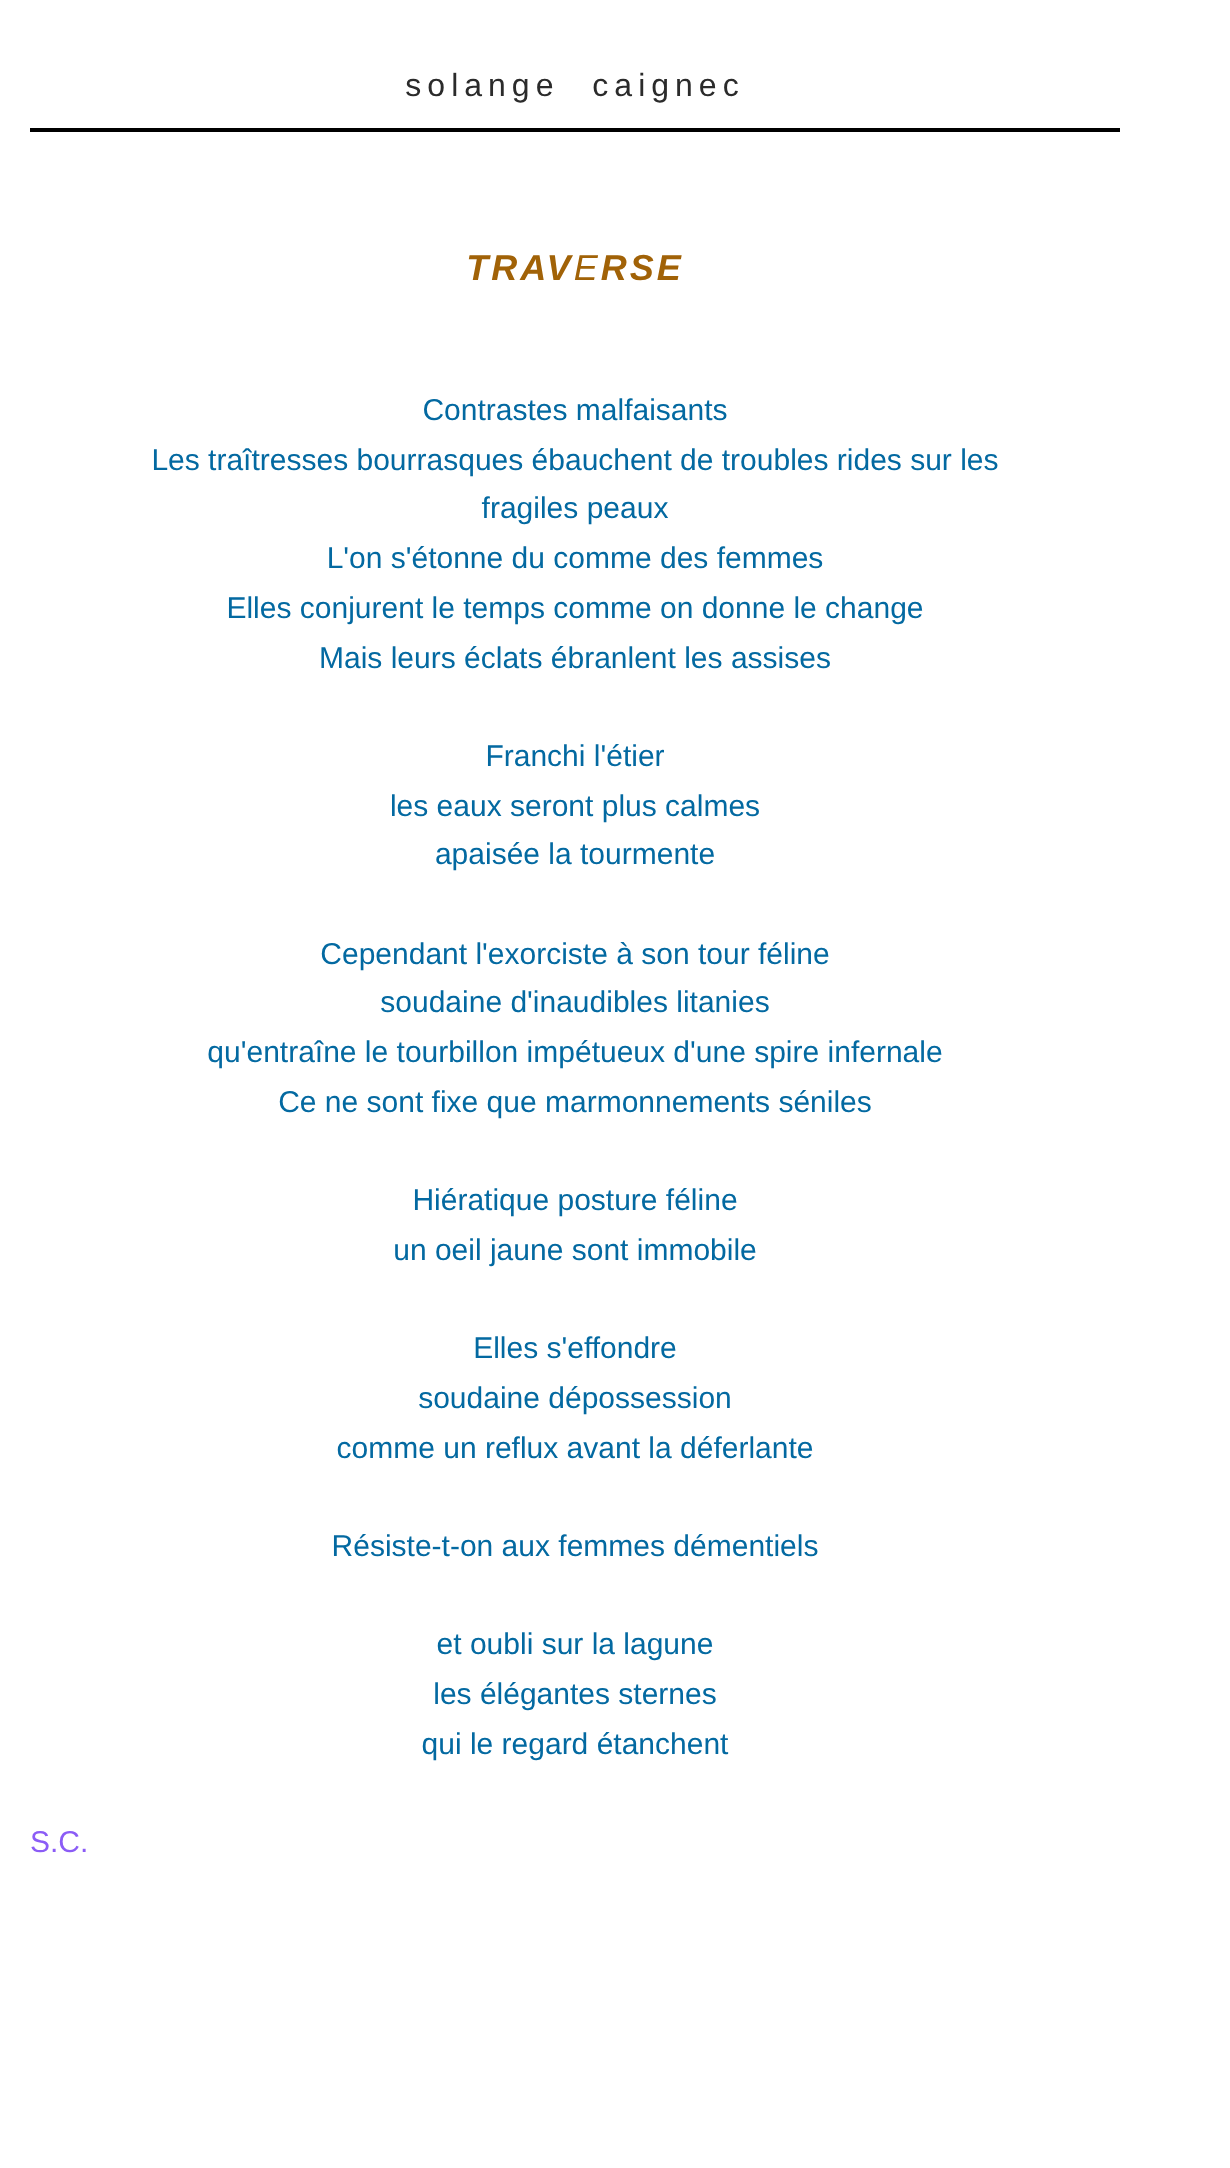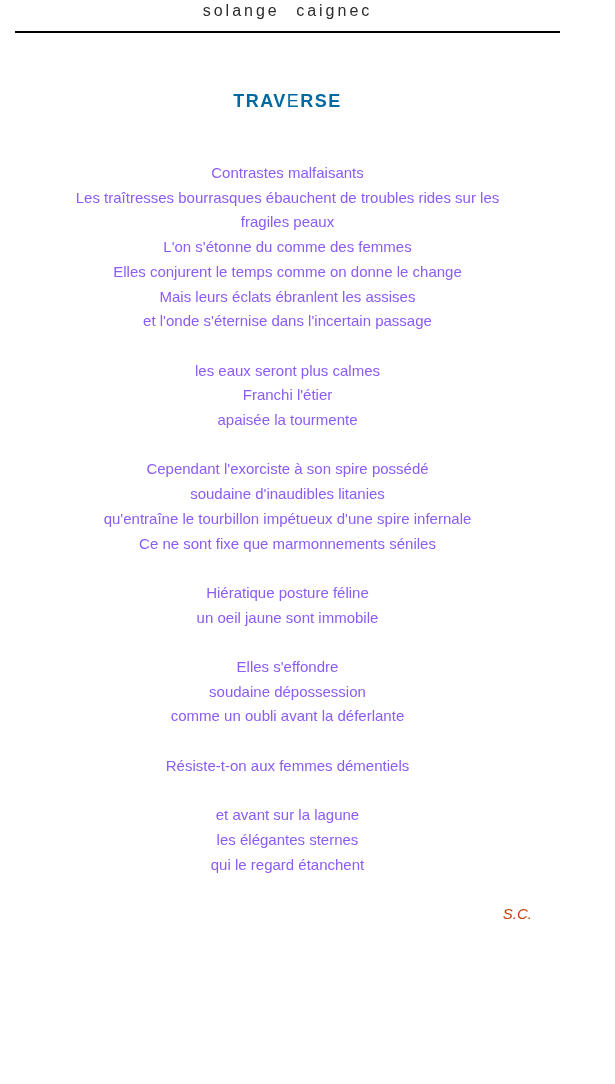--- a/index.html
+++ b/index.html
@@ -15,65 +15,66 @@
     overflow: hidden;
   }
   .page {
     box-sizing: border-box;
     width: 615px;
     height: 1084px;
     padding: 0 55px 0 15px; 
     background: #ffffff;
   }
   .author {
+    padding-top: 33px;
     line-height: 21px;
     text-align: center;
     font-size: 16px;
     letter-spacing: 3px;
     word-spacing: 9px;
     color: #2b2b2b;
   }
   .rule {
     margin-top: 10px;
     border-bottom: 2px solid #000000;
     height: 0;
   }
   .title {
     margin: 57px 0 0 0;
     line-height: 22px;
     text-align: center;
     font-size: 18px;
     font-weight: 700;
     letter-spacing: 1.5px;
-    color: #0369a1;
+    color: #a16207;
+    font-style: italic;
   }
   .title .seg-light {
     font-weight: 400;
   }
   .poem {
     margin-top: 49px;
     font-size: 15px;
     line-height: 24.7px;
     text-align: center;
-    color: #8b5cf6;
+    color: #0369a1;
   }
   .stanza {
     margin: 0 0 24.7px 0;
   }
   .line {
     margin: 0;
     padding: 0;
   }
   .signature {
-    text-align: right;
+    text-align: left;
     padding-right: 28px;
     font-size: 15px;
-    font-style: italic;
     line-height: 24.7px;
-    color: #c2410c;
+    color: #8b5cf6;
   }
 </style>
 </head>
 <body>
 
 <div class="page">
 
   <header>
     <div class="author">solange caignec</div>
     <div class="rule"></div>
@@ -82,47 +83,46 @@
   <h1 class="title"><span>TRAV</span><span class="seg-light">E</span><span>RSE</span></h1>
 
   <main class="poem">
       <div class="stanza">
         <p class="line">Contrastes malfaisants</p>
         <p class="line">Les traîtresses bourrasques ébauchent de troubles rides sur les</p>
         <p class="line">fragiles peaux</p>
         <p class="line">L'on s'étonne du comme des femmes</p>
         <p class="line">Elles conjurent le temps comme on donne le change</p>
         <p class="line">Mais leurs éclats ébranlent les assises</p>
-        <p class="line">et l'onde s'éternise dans l'incertain passage</p>
       </div>
       <div class="stanza">
+        <p class="line">Franchi l'étier</p>
         <p class="line">les eaux seront plus calmes</p>
-        <p class="line">Franchi l'étier</p>
         <p class="line">apaisée la tourmente</p>
       </div>
       <div class="stanza">
-        <p class="line">Cependant l'exorciste à son spire possédé</p>
+        <p class="line">Cependant l'exorciste à son tour féline</p>
         <p class="line">soudaine d'inaudibles litanies</p>
         <p class="line">qu'entraîne le tourbillon impétueux d'une spire infernale</p>
         <p class="line">Ce ne sont fixe que marmonnements séniles</p>
       </div>
       <div class="stanza">
         <p class="line">Hiératique posture féline</p>
         <p class="line">un oeil jaune sont immobile</p>
       </div>
       <div class="stanza">
         <p class="line">Elles s'effondre</p>
         <p class="line">soudaine dépossession</p>
-        <p class="line">comme un oubli avant la déferlante</p>
+        <p class="line">comme un reflux avant la déferlante</p>
       </div>
       <div class="stanza">
         <p class="line">Résiste-t-on aux femmes démentiels</p>
       </div>
       <div class="stanza">
-        <p class="line">et avant sur la lagune</p>
+        <p class="line">et oubli sur la lagune</p>
         <p class="line">les élégantes sternes</p>
         <p class="line">qui le regard étanchent</p>
       </div>
     </main>
 
   <div class="signature">S.C.</div>
 
 </div>
 
 </body></html>

